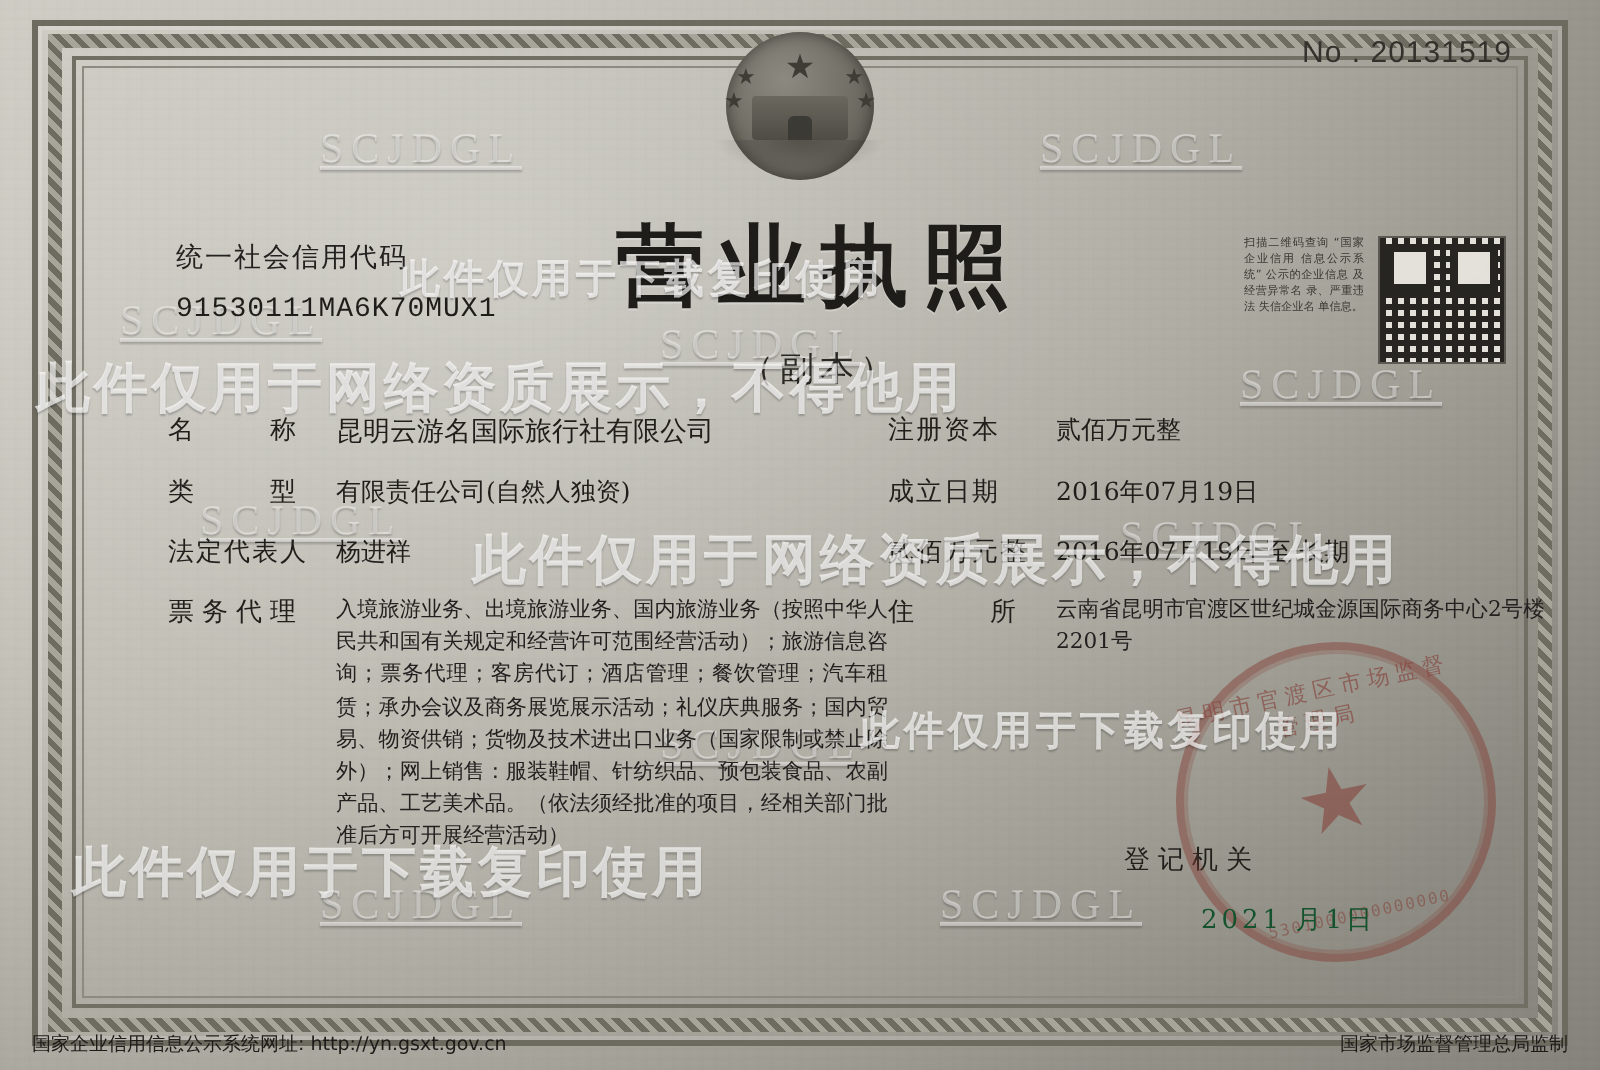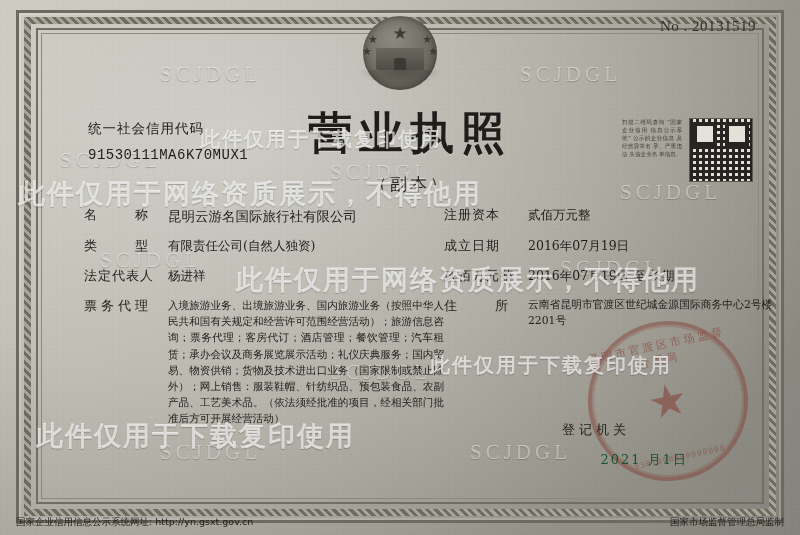--- a/index.html
+++ b/index.html
@@ -110,21 +110,21 @@
     transform: translateX(-50%);
     width: 86px; height: 16px;
     background: radial-gradient(ellipse at 50% 0%, rgba(0,0,0,.28), rgba(0,0,0,0) 70%);
   }
 
   
   .serial {
     position: absolute;
     right: 44px;
     top: 18px;
-    font-family: Liberation Serif, serif;
+    font-family: Liberation Sans, sans-serif;
     font-size: 15px;
     color: #33312c;
     letter-spacing: .5px;
     text-align: right;
   }
 
   
   .title-zone {
     position: absolute;
     left: 280px;
@@ -357,20 +357,21 @@
     font-weight: bold;
   }
   .wm.big { font-size: 27px; letter-spacing: 2px; }
   .wm.mid { font-size: 20px; letter-spacing: 2px; }
   .wm.ghost {
     color: rgba(255,255,255,.45);
     font-family: "Liberation Serif", serif;
     font-weight: normal;
     letter-spacing: 4px;
     font-size: 21px;
+    text-decoration: underline;
   }
   .wm1 { left: 18px;  top: 176px; }
   .wm2 { left: 200px; top: 126px; }
   .wm3 { left: 236px; top: 262px; }
   .wm4 { left: 36px;  top: 418px; }
   .wm5 { left: 430px; top: 352px; }
   .g1 { left: 160px; top: 62px; }
   .g2 { left: 520px; top: 62px; }
   .g3 { left: 60px;  top: 148px; }
   .g4 { left: 330px; top: 160px; }

